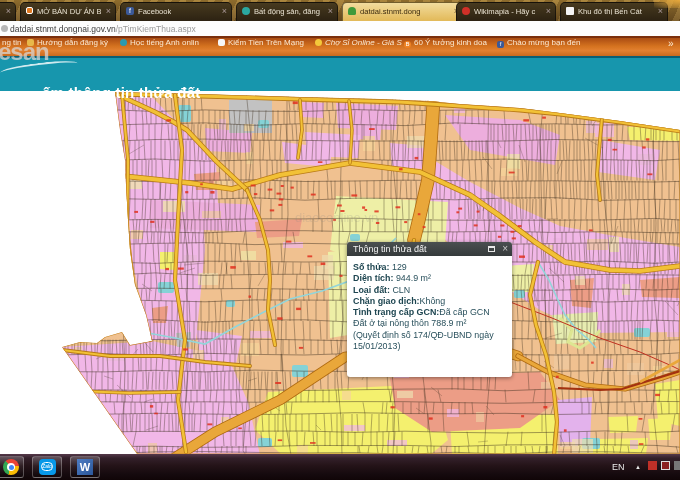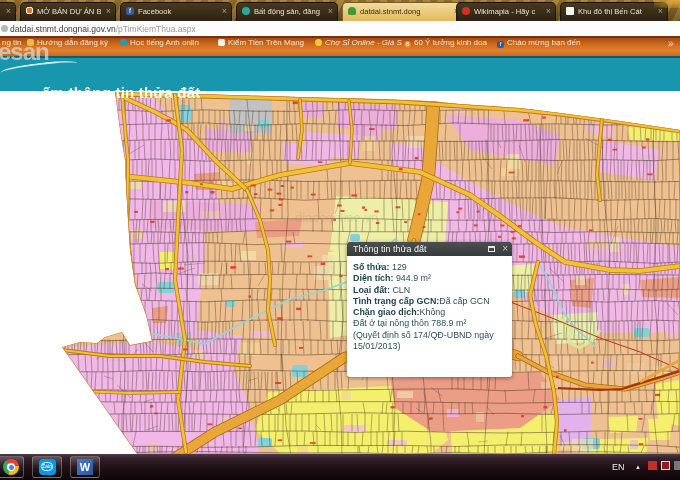--- a/index.html
+++ b/index.html
@@ -618,22 +618,22 @@
     </div>
 <div id="wm1">esan</div>
     <div id="wm2"></div>
 
 <div id="pop">
  <div class="tb">Thông tin thửa đất<span class="mx"></span><span class="xx">×</span></div>
  <div class="bd">
   <div><b>Số thửa:</b> 129</div>
   <div><b>Diện tích:</b> 944.9 m²</div>
   <div><b>Loại đất:</b> CLN</div>
+  <div><b>Chặn giao dịch:</b>Không</div>
   <div><b>Tình trạng cấp GCN:</b>Đã cấp GCN</div>
-  <div><b>Chặn giao dịch:</b>Không</div>
   <div>Đất ở tại nông thôn 788.9 m²</div>
   <div>(Quyết định số 174/QĐ-UBND ngày</div>
   <div>15/01/2013)</div>
  </div>
 </div>
 
 <div id="task">
  <div class="tkb" style="left:-6px;"></div>
  <div style="position:absolute;left:3px;top:5px;width:16px;height:16px;border-radius:50%;
    background:conic-gradient(from -40deg,#ea4335 0 120deg,#fbbc05 0 240deg,#34a853 0 360deg);"></div>

